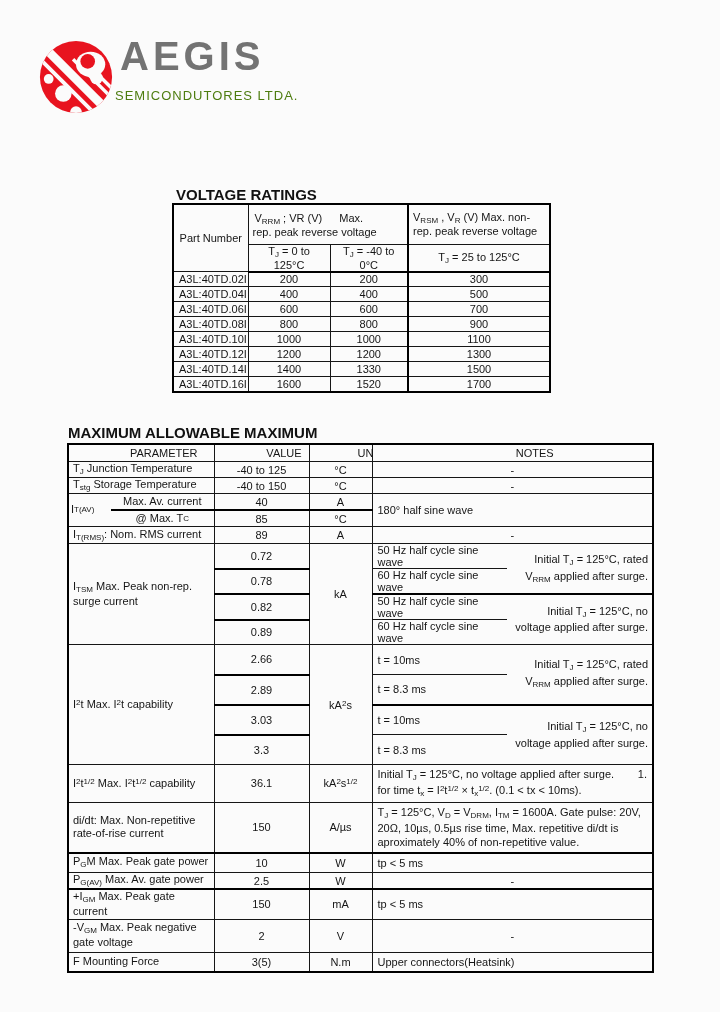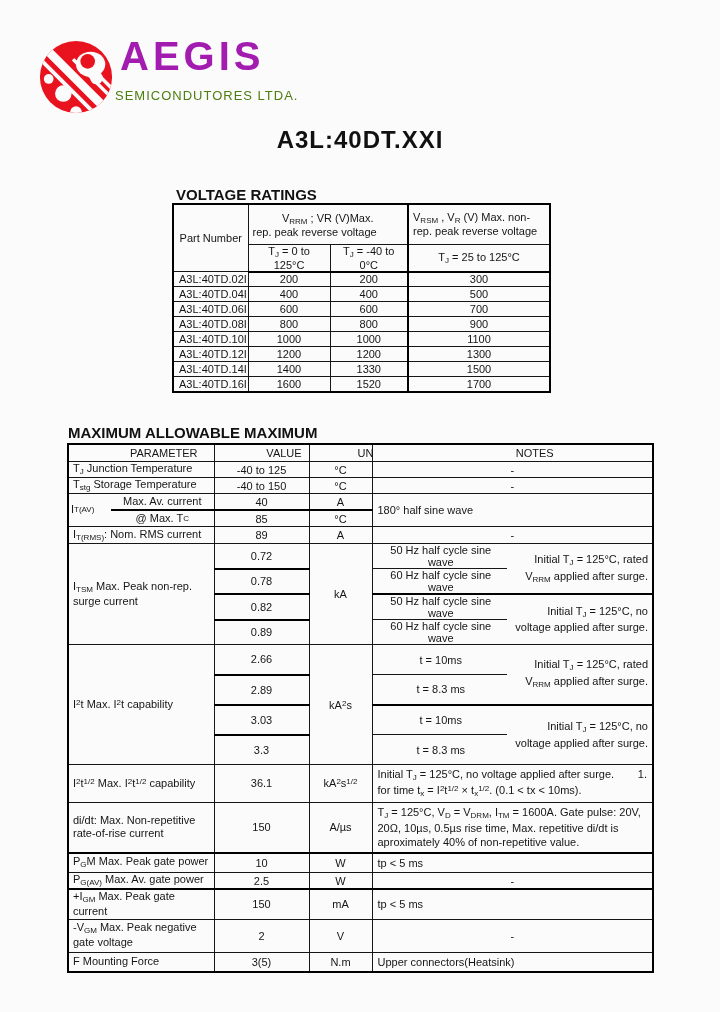--- a/index.html
+++ b/index.html
@@ -2,56 +2,56 @@
 <html><head>
 <meta charset="utf-8">
 <style>
   html,body{margin:0;padding:0;background:#e9e9e9;}
   #page{position:relative;width:720px;height:1012px;background:#fbfbfb;
         font-family:"Liberation Sans",sans-serif;color:#1c1c1c;overflow:hidden;}
 
   
   #emblem{position:absolute;left:36px;top:38px;width:80px;height:78px;}
   #brand{position:absolute;left:120px;top:34px;font-size:40px;font-weight:bold;
-         letter-spacing:4px;color:#a21caf;}
+         letter-spacing:4px;color:#737373;}
   #brand-sub{position:absolute;left:115px;top:88px;font-size:13px;letter-spacing:1px;color:#4d7c0f;}
 
   
   #title{position:absolute;left:0;top:126px;width:720px;text-align:center;
          font-size:24px;font-weight:bold;letter-spacing:1px;color:#111;}
   .sec-head{position:absolute;font-size:15px;font-weight:bold;color:#111;}
   #vhead{left:176px;top:186px;}
   #mhead{left:68px;top:424px;}
 
   
   table{border-collapse:collapse;table-layout:fixed;font-size:11px;color:#151515;}
   td,th{border:1px solid #161616;font-weight:normal;padding:0 3px;vertical-align:middle;
         overflow:hidden;}
   sub{font-size:8px;vertical-align:-2px;}
   sup{font-size:8px;vertical-align:3px;}
 
   
   #vtable{position:absolute;left:172px;top:203px;width:377px;border:2px solid #000;}
   #vtable .part{ text-align:left;padding-left:5px;}
   #vtable .num{text-align:center;}
-  #vtable .hsplit{display:flex;justify-content:center;padding:1px 2px 0 2px;}
+  #vtable .hsplit{display:flex;justify-content:flex-start;padding:1px 2px 0 2px;gap:17px;}
   #vtable th{text-align:center;}
   #vtable .hl{text-align:left;vertical-align:middle;padding:2px 4px;}
   #vtable .dblleft{border-left:2px solid #000;}
   #vtable tr.subhdr th{border-bottom:2px solid #000;}
   #vtable tr.vrow{height:15px;}
 
   
   #mtable{position:absolute;left:67px;top:443px;width:585px;border:2px solid #000;}
   #mtable th{text-align:center;height:16px;padding-left:48px;}
   #mtable .param{text-align:left;padding-left:4px;line-height:1.25;}
   #mtable .val,#mtable .unit{text-align:center;}
   #mtable .dash{text-align:center;}
   #mtable .note-l{text-align:left;padding:2px 5px;line-height:1.3;}
-  #mtable .cond{text-align:center;padding-left:5px;border-right:none;}
+  #mtable .cond{text-align:left;padding-left:5px;border-right:none;}
   #mtable .noteb{border-left:none;text-align:right;padding:2px 4px;line-height:1.35;}
   #mtable .b2b{border-bottom:2px solid #000;}
   #mtable .b2t{border-top:2px solid #000;}
   .r16{height:16px}.r17{height:17px}.r22{height:22px}.r30{height:30px}
   .r35{height:35px}.r48{height:48px}.r33{height:33px}
   
   .itav-wrap{display:flex;align-items:stretch;height:32px;}
   .itav-sym{width:40px;display:flex;align-items:center;padding-left:2px;}
   .itav-rows{flex:1;display:flex;flex-direction:column;}
   .itav-rows .lr{flex:1;display:flex;align-items:center;justify-content:center;text-align:center;}
@@ -81,21 +81,20 @@
       <circle cx="52" cy="24" r="7.5" fill="#e8131f"></circle>
       <circle cx="61" cy="41" r="6.5" fill="#fbfbfb"></circle>
       <circle cx="27" cy="57" r="8.5" fill="#fbfbfb"></circle>
       <circle cx="12" cy="42" r="5" fill="#fbfbfb"></circle>
       <circle cx="40" cy="76" r="6" fill="#fbfbfb"></circle>
     </g>
   </svg>
   <div id="brand">AEGIS</div>
   <div id="brand-sub">SEMICONDUTORES LTDA.</div>
 
-  <div id="title">A3L:40DT.XXI</div>
 
   <div id="vhead" class="sec-head">VOLTAGE RATINGS</div>
 
   <table id="vtable">
     <colgroup>
         <col style="width:75px">
         <col style="width:82px">
         <col style="width:78px">
         <col style="width:142px">
       </colgroup>

